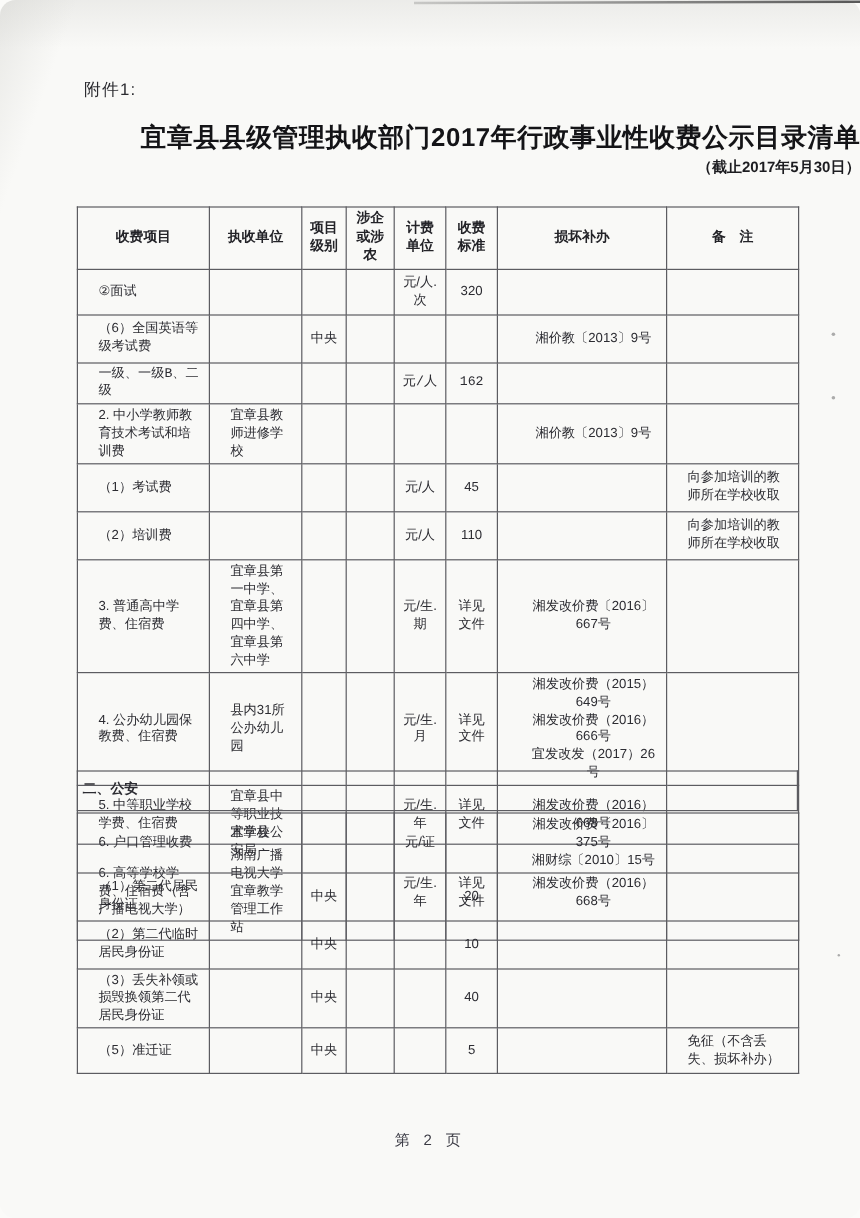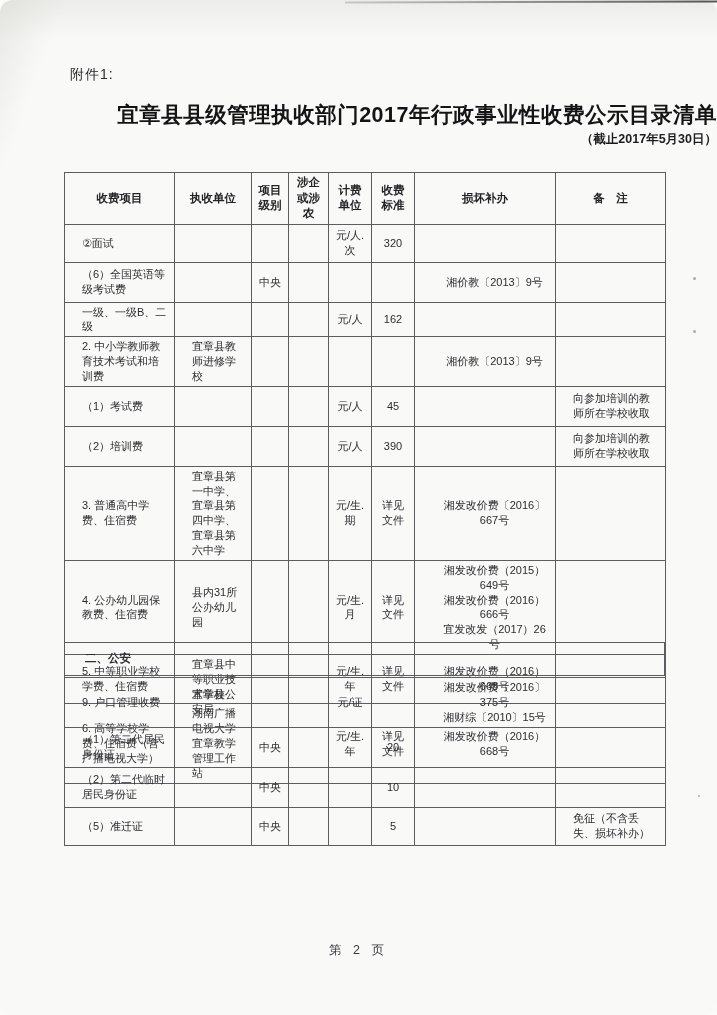--- a/index.html
+++ b/index.html
@@ -45,21 +45,21 @@
   }
   td,th{
     border:1px solid #5c5c61;
     padding:2px 5px;vertical-align:middle;
     overflow:hidden;font-weight:normal;
   }
   th{font-weight:700;text-align:center;font-size:11.5px;color:#232328;}
   td.c{text-align:center;}
   td.l{text-align:left;padding-left:17px;}
   td.pre{white-space:pre-line;text-align:center;padding-left:24px;}
-  td.section-cell{font-weight:700;font-size:11.5px;padding-left:20px;border:1px solid #5c5c61;}
+  td.section-cell{font-weight:700;font-size:11.5px;padding-left:4px;border:1px solid #5c5c61;}
   #tableA{top:172px;}
   #tableB{top:642px;}
   #tableC{top:677px;}
 </style>
 </head>
 <body>
 
 <div class="sheet">
   <div class="scan-edge-top"></div>
   <div class="speck" style="left:693px;top:277px;"></div>
@@ -105,21 +105,21 @@
     <tr style="height:40px;">
       <td class="l">（6）全国英语等级考试费</td>
       <td class="l"></td>
       <td class="c">中央</td>
       <td class="c"></td>
       <td class="c"></td>
       <td class="c"></td>
       <td class="pre">湘价教〔2013〕9号</td>
       <td class="l"></td>
     </tr>
-    <tr style="height:33px;">
+    <tr style="height:33px;font-family:Liberation Mono, monospace;">
       <td class="l">一级、一级B、二级</td>
       <td class="l"></td>
       <td class="c"></td>
       <td class="c"></td>
       <td class="c">元/人</td>
       <td class="c">162</td>
       <td class="pre"></td>
       <td class="l"></td>
     </tr>
     <tr style="height:40px;">
@@ -141,21 +141,21 @@
       <td class="c">45</td>
       <td class="pre"></td>
       <td class="l">向参加培训的教师所在学校收取</td>
     </tr>
     <tr style="height:40px;">
       <td class="l">（2）培训费</td>
       <td class="l"></td>
       <td class="c"></td>
       <td class="c"></td>
       <td class="c">元/人</td>
-      <td class="c">390</td>
+      <td class="c">110</td>
       <td class="pre"></td>
       <td class="l">向参加培训的教师所在学校收取</td>
     </tr>
     <tr style="height:54px;">
       <td class="l">3. 普通高中学费、住宿费</td>
       <td class="l">宜章县第一中学、宜章县第四中学、宜章县第六中学</td>
       <td class="c"></td>
       <td class="c"></td>
       <td class="c">元/生.期</td>
       <td class="c">详见文件</td>
@@ -211,21 +211,21 @@
         <col style="width:77px">
         <col style="width:37px">
         <col style="width:40px">
       <col style="width:43px">
         <col style="width:43px">
         <col style="width:141px">
         <col style="width:110px">
     </colgroup>
     <tbody>
         <tr style="height:45px;">
-      <td class="l">9. 户口管理收费</td>
+      <td class="l">6. 户口管理收费</td>
       <td class="l">宜章县公安局</td>
       <td class="c"></td>
       <td class="c"></td>
       <td class="c">元/证</td>
       <td class="c"></td>
       <td class="pre">湘发改价费〔2016〕375号
 湘财综〔2010〕15号</td>
       <td class="l"></td>
     </tr>
     <tr style="height:40px;">
@@ -242,20 +242,30 @@
       <td class="l">（2）第二代临时居民身份证</td>
       <td class="l"></td>
       <td class="c">中央</td>
       <td class="c"></td>
       <td class="c"></td>
       <td class="c">10</td>
       <td class="pre"></td>
       <td class="l"></td>
     </tr>
     <tr style="height:38px;">
+      <td class="l">（3）丢失补领或损毁换领第二代居民身份证</td>
+      <td class="l"></td>
+      <td class="c">中央</td>
+      <td class="c"></td>
+      <td class="c"></td>
+      <td class="c">40</td>
+      <td class="pre"></td>
+      <td class="l"></td>
+    </tr>
+    <tr style="height:38px;">
       <td class="l">（5）准迁证</td>
       <td class="l"></td>
       <td class="c">中央</td>
       <td class="c"></td>
       <td class="c"></td>
       <td class="c">5</td>
       <td class="pre"></td>
       <td class="l">免征（不含丢失、损坏补办）</td>
     </tr>
   </tbody>

